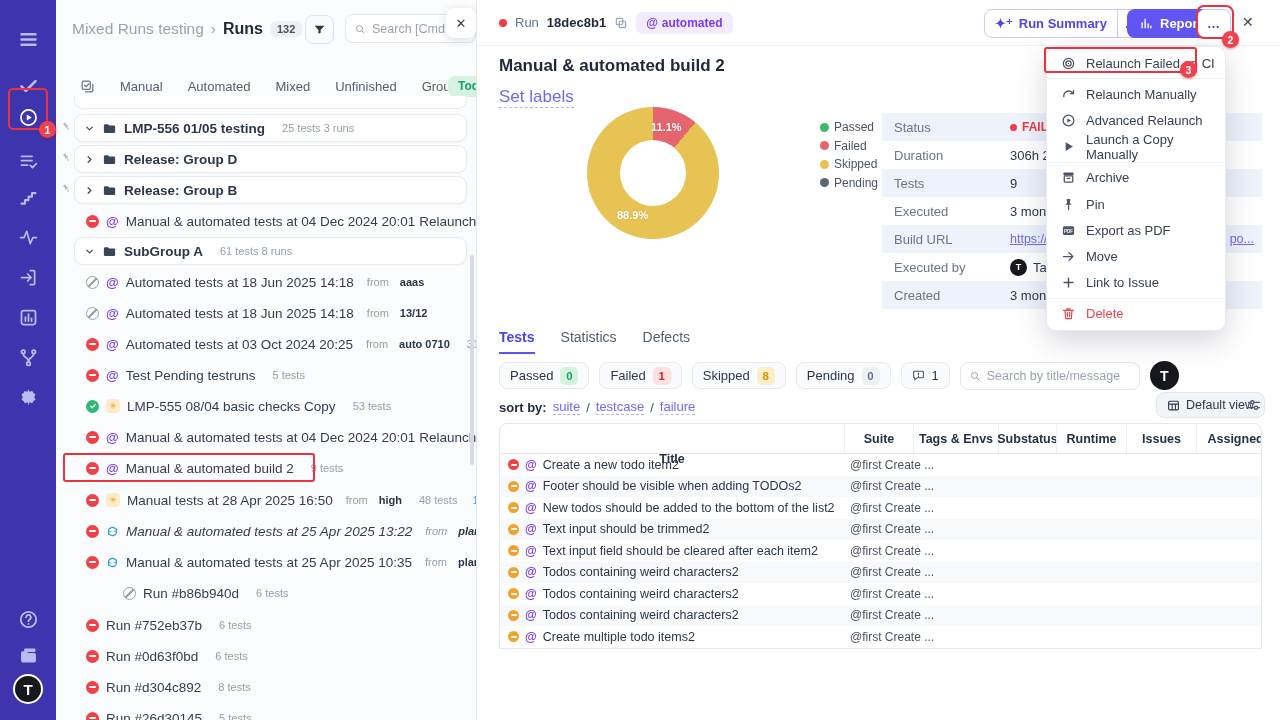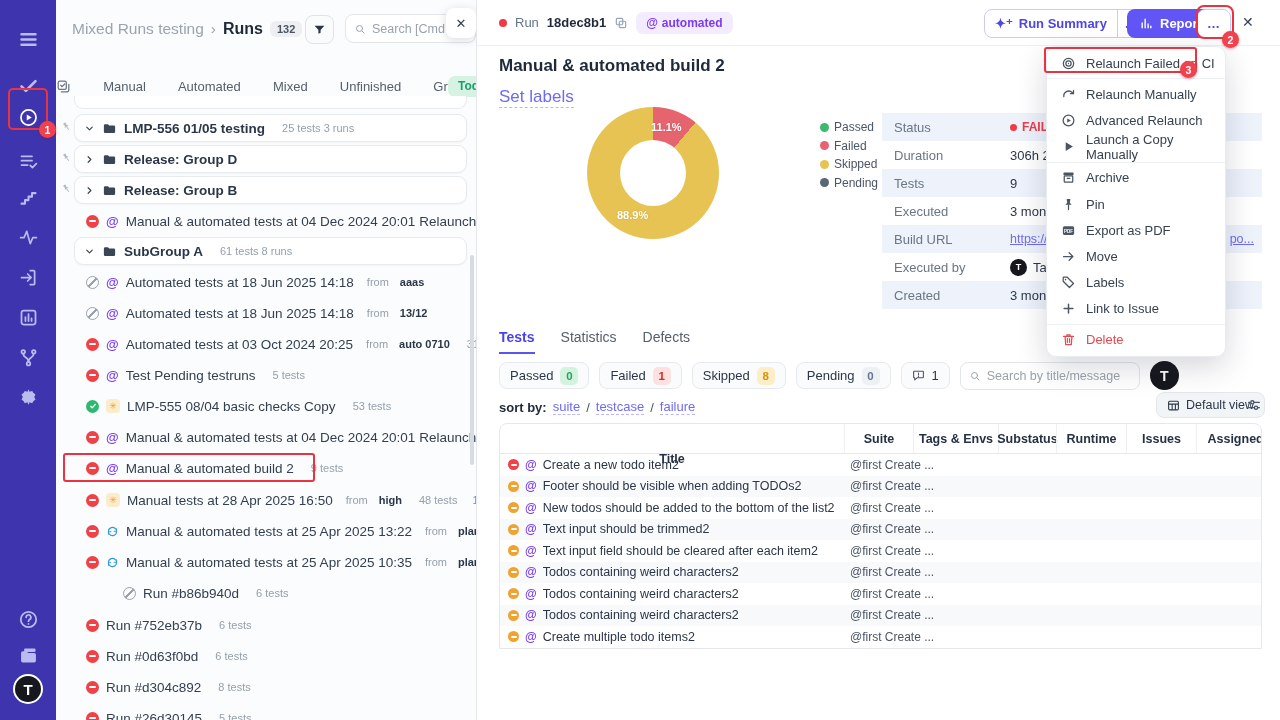--- a/index.html
+++ b/index.html
@@ -21,21 +21,21 @@
   #breadcrumb { position:absolute; left:16px; top:20px; font-size:15.5px; color:#9aa4ae; font-weight:500; white-space:nowrap; display:flex; align-items:center; gap:7px; }
   #breadcrumb .cur { color:#1f2937; font-weight:700; font-size:16px; }
   #runs-count { background:#edeff2; color:#4b5563; font-size:11px; font-weight:700; border-radius:6px; padding:2px 7px; }
   #filter-btn { position:absolute; left:249px; top:15px; width:29px; height:29px; border:1px solid #dfe3e8; border-radius:8px; background:#fafbfc; display:flex; align-items:center; justify-content:center; color:#2b3648; cursor:pointer; }
   #filter-btn svg { width:13px; height:13px; }
   #lp-search { position:absolute; left:289px; top:14px; width:131px; height:29px; border:1px solid #e2e6eb; border-radius:8px; background:#fff; display:flex; align-items:center; padding:0 8px; gap:6px; color:#9aa3ad; }
   #lp-search svg { width:12px; height:12px; }
   #lp-search input { border:none; outline:none; width:100px; font-size:12.5px; color:#374151; font-family:"Liberation Sans",sans-serif; background:transparent; }
   #lp-search input::placeholder { color:#9aa3ad; }
   #lp-close { position:absolute; left:390px; top:8px; width:30px; height:30px; border-radius:8px; background:#fff; box-shadow:0 2px 10px rgba(20,30,50,.16); display:flex; align-items:center; justify-content:center; font-size:13px; color:#374151; cursor:pointer; z-index:3; }
-  #lp-tabs { position:absolute; left:0; top:74px; width:100%; height:24px; display:flex; align-items:center; gap:25px; font-size:13px; color:#55606d; white-space:nowrap;justify-content:space-between; }
+  #lp-tabs { position:absolute; left:0; top:74px; width:100%; height:24px; display:flex; align-items:center; gap:25px; padding-left:24px; font-size:13px; color:#55606d; white-space:nowrap; }
   #lp-tabs .tab { cursor:pointer; }
   #lp-tabs .sel-icon { color:#6b7684; } #lp-tabs .sel-icon svg { width:15px; height:15px; }
   #todo-pill { position:absolute; left:392px; top:76px; height:21px; background:#d5f2e3; color:#1d9e6b; font-size:12px; font-weight:600; border-radius:7px; padding:3px 10px; }
 
   #run-list { position:absolute; left:0; top:96px; width:421px; height:624px; }
   .lrow { position:absolute; left:0; width:421px; height:28px; display:flex; align-items:center; white-space:nowrap; }
   .fcard { position:absolute; left:18px; right:10px; top:0; height:28px; background:#fff; border:1px solid #e7eaee; border-radius:9px; box-shadow:0 1px 2px rgba(30,40,60,.04); display:flex; align-items:center; padding-left:9px; gap:7px; }
   .pin-ic { position:absolute; left:5px; top:7px; color:#b3bac2; transform:rotate(-35deg); } .pin-ic svg{ width:11px; height:11px; }
   .chev { color:#3c4754; } .chev svg { width:11px; height:11px; }
   .folder-ic { color:#3a4656; } .folder-ic svg { width:15px; height:15px; }
@@ -424,21 +424,21 @@
         </div>
         <div class="lrow rrow-pad" style="top: 390px;">
           <span class="ic-st ic-fail"></span>
           <span class="ic-mixed">✳</span>
           <span class="rtitle">Manual tests at 28 Apr 2025 16:50</span>
           <span class="from-l">from</span>
           <span class="from-v">high</span>
           <span class="meta">48 tests</span>
           <span class="defects">1 defects</span>
         </div>
-        <div class="lrow rrow-pad" style="top: 421px;">
+        <div class="lrow rrow-pad" style="top: 421px; font-style: italic;">
           <span class="ic-st ic-fail"></span>
           <span class="ico ic-sync">
             <svg viewBox="0 0 24 24" fill="none" stroke="currentColor" stroke-width="2" stroke-linecap="round" stroke-linejoin="round">
               <path d="M19.5 12a7.5 7.5 0 0 1-13.6 4.4M4.5 12a7.5 7.5 0 0 1 13.6-4.4"></path>
               <path d="M4.5 17v-4.5H9M19.5 7v4.5H15"></path>
             </svg>
           </span>
           <span class="rtitle">Manual &amp; automated tests at 25 Apr 2025 13:22</span>
           <span class="from-l">from</span>
           <span class="from-v">plan 35</span>
@@ -818,29 +818,20 @@
         <span class="ico">
           <svg viewBox="0 0 24 24" fill="none" stroke="currentColor" stroke-width="2" stroke-linecap="round" stroke-linejoin="round">
             <path d="M4 12h14M13 6l6 6-6 6"></path>
           </svg>
         </span>
         <span>Move</span>
       </div>
       <div class="m-item">
         <span class="ico">
           <svg viewBox="0 0 24 24" fill="none" stroke="currentColor" stroke-width="2" stroke-linecap="round" stroke-linejoin="round">
-            <path d="M3.5 10V4.5A1 1 0 0 1 4.5 3.5H10l10 10-6.5 6.5z"></path>
-            <circle cx="7.3" cy="7.3" r="1.3" fill="currentColor" stroke="none"></circle>
-          </svg>
-        </span>
-        <span>Labels</span>
-      </div>
-      <div class="m-item">
-        <span class="ico">
-          <svg viewBox="0 0 24 24" fill="none" stroke="currentColor" stroke-width="2" stroke-linecap="round" stroke-linejoin="round">
             <path d="M12 5v14M5 12h14" stroke-width="2.4"></path>
           </svg>
         </span>
         <span>Link to Issue</span>
       </div>
       <div class="m-div"></div>
       <div class="m-item danger">
         <span class="ico">
           <svg viewBox="0 0 24 24" fill="none" stroke="currentColor" stroke-width="2" stroke-linecap="round" stroke-linejoin="round">
             <path d="M4 7h16M9.5 7V4.5h5V7M6.5 7l1 13h9l1-13"></path>

